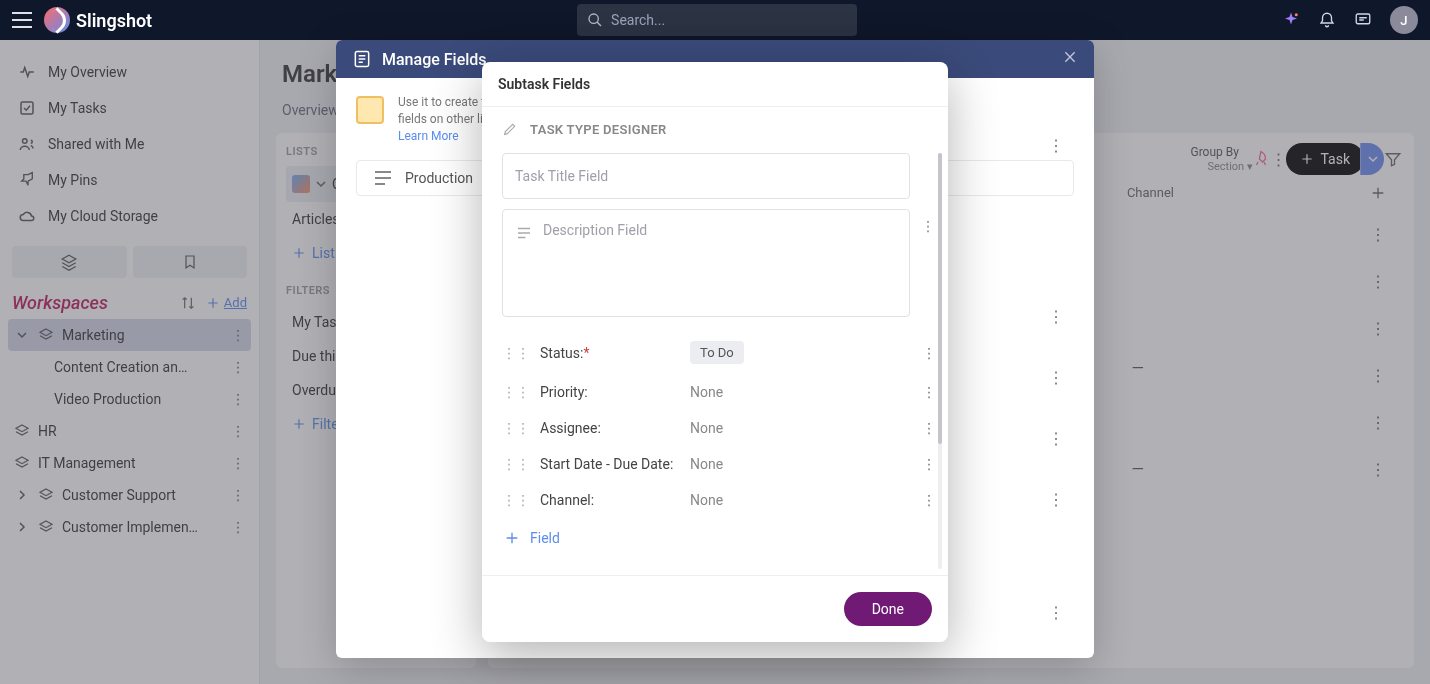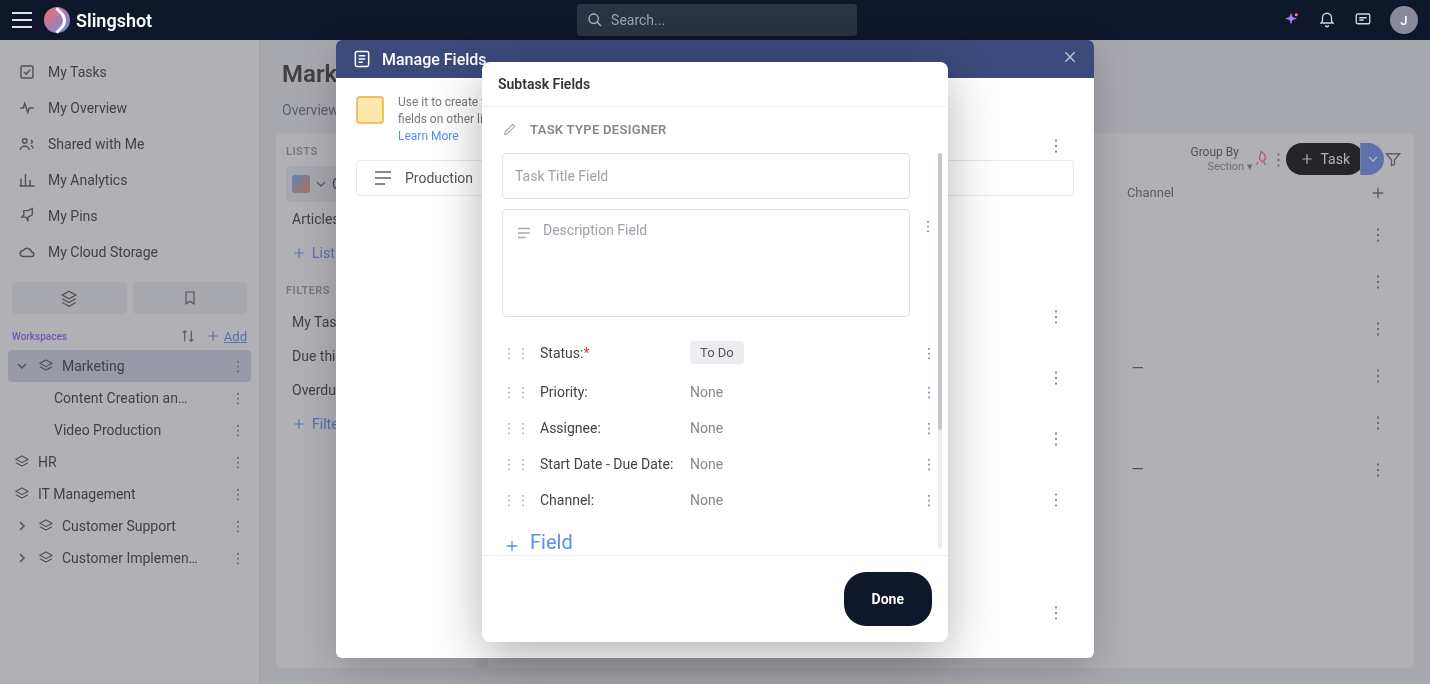--- a/index.html
+++ b/index.html
@@ -22,21 +22,21 @@
 .main { display: flex; height: calc(100% - 40px); position: relative; }
 
 
 .sidebar { width: 260px; background: white; border-right: 1px solid #e5e5eb; padding: 14px 8px; overflow-y: auto; }
 .nav-item { display: flex; align-items: center; gap: 12px; padding: 9px 10px; font-size: 14px; color: #333; border-radius: 4px; cursor: pointer; }
 .nav-item svg { color: #555; width: 18px; height: 18px; flex-shrink: 0; }
 .sidebar-divider { margin: 12px 0 8px; }
 .sidebar-tabs { display: flex; gap: 6px; padding: 0 4px 8px; }
 .sidebar-tab { flex: 1; height: 32px; background: #f0f0f5; border-radius: 4px; display: flex; align-items: center; justify-content: center; color: #555; cursor: pointer; }
 .ws-header { display: flex; align-items: center; justify-content: space-between; padding: 6px 4px; }
-.ws-header-title { font-size: 10px; font-weight: 500; color: #8b5cf6; }
+.ws-header-title { font-size: 18px; font-weight: 500; color: #be185d; font-style: italic; }
 .ws-header-actions { display: flex; align-items: center; gap: 10px; font-size: 13px; }
 .ws-header-actions .add { color: #5b8def; cursor: pointer; display: flex; align-items: center; gap: 4px; text-decoration: underline; }
 .ws-item { display: flex; align-items: center; gap: 8px; padding: 8px 6px; font-size: 14px; color: #333; border-radius: 4px; cursor: pointer; }
 .ws-item.active { background: #d4d8e8; }
 .ws-item svg { color: #555; width: 16px; }
 .ws-item .more { margin-left: auto; color: #666; }
 .ws-child { padding-left: 46px; display: flex; align-items: center; font-size: 14px; color: #333; padding-top: 8px; padding-bottom: 8px; padding-right: 6px; }
 .ws-child .more { margin-left: auto; color: #666; }
 .ws-child-text { white-space: nowrap; overflow: hidden; text-overflow: ellipsis; max-width: 150px; }
 
@@ -91,23 +91,23 @@
 .mf-title-field { border: 1px solid #e0e0e6; border-radius: 4px; padding: 14px 12px; font-size: 14px; color: #a0a0aa; margin-bottom: 10px; }
 .mf-desc-field { border: 1px solid #e0e0e6; border-radius: 4px; padding: 12px; height: 108px; display: flex; align-items: flex-start; gap: 10px; font-size: 14px; color: #a0a0aa; margin-bottom: 14px; position: relative; }
 .mf-desc-field .dots { position: absolute; right: -26px; top: 8px; color: #777; }
 .mf-row { display: flex; align-items: center; padding: 10px 0; font-size: 14px; color: #444; position: relative; }
 .mf-drag { color: #aaa; margin-right: 10px; cursor: grab; }
 .mf-label { width: 150px; color: #444; }
 .mf-req { color: #d04040; }
 .mf-value { color: #888; font-size: 14px; }
 .mf-chip { background: #ecedf1; padding: 4px 10px; border-radius: 4px; font-size: 13px; color: #555; }
 .mf-row .dots { position: absolute; right: -26px; color: #777; }
-.mf-add-field { display: flex; align-items: flex-end; gap: 10px; padding: 12px 2px; color: #5b8def; font-size: 20px; cursor: pointer; }
+.mf-add-field { display: flex; align-items: center; gap: 10px; padding: 12px 2px; color: #5b8def; font-size: 14px; cursor: pointer; }
 .mf-footer { padding: 16px; border-top: 1px solid #eee; display: flex; justify-content: flex-end; }
-.done-btn { background: #0f172a; color: white; border: none; border-radius: 22px; height: 54px; padding: 0 28px; font-size: 14px; font-weight: 700; cursor: pointer; }
+.done-btn { background: #701a75; color: white; border: none; border-radius: 22px; height: 34px; padding: 0 28px; font-size: 14px; font-weight: 400; cursor: pointer; }
 
 .truncate { white-space: nowrap; overflow: hidden; text-overflow: ellipsis; }
 </style>
 </head>
 <body>
 
 <div class="topbar">
   <div class="hamburger">
     <svg width="20" height="16" viewBox="0 0 20 16">
         <path d="M0 1h20M0 8h20M0 15h20" stroke="currentColor" stroke-width="2"></path>
@@ -140,43 +140,37 @@
         <span>J</span>
       </div>
   </div>
 </div>
 
 <div class="main">
 
   <div class="sidebar">
     <div class="nav-item">
       <svg viewBox="0 0 24 24">
+          <path d="M3 12h4l2-6 4 12 2-6h6" stroke="currentColor" stroke-width="2" fill="none"></path>
+        </svg>
+      <span>My Overview</span>
+    </div>
+    <div class="nav-item">
+      <svg viewBox="0 0 24 24">
           <rect x="4" y="4" width="16" height="16" rx="2" stroke="currentColor" stroke-width="2" fill="none"></rect>
           <path d="M8 12l3 3 5-6" stroke="currentColor" stroke-width="2" fill="none"></path>
         </svg>
       <span>My Tasks</span>
-    </div>
-    <div class="nav-item">
-      <svg viewBox="0 0 24 24">
-          <path d="M3 12h4l2-6 4 12 2-6h6" stroke="currentColor" stroke-width="2" fill="none"></path>
-        </svg>
-      <span>My Overview</span>
     </div>
     <div class="nav-item">
       <svg viewBox="0 0 24 24">
           <circle cx="9" cy="8" r="3" stroke="currentColor" stroke-width="2" fill="none"></circle>
           <path d="M3 20c0-3 3-5 6-5s6 2 6 5M17 7a2 2 0 110 4M20 18c0-2-1.5-3.5-3-4" stroke="currentColor" stroke-width="2" fill="none"></path>
         </svg>
       <span>Shared with Me</span>
-    </div>
-    <div class="nav-item">
-      <svg viewBox="0 0 24 24">
-          <path d="M4 20V10M10 20V4M16 20v-8M22 20H2" stroke="currentColor" stroke-width="2" fill="none"></path>
-        </svg>
-      <span>My Analytics</span>
     </div>
     <div class="nav-item">
       <svg viewBox="0 0 24 24">
           <path d="M12 2l4 4-2 6 4 4-6-2-4 4v-4l-4-4 4-4 2-6z" stroke="currentColor" stroke-width="1.8" fill="none" transform="rotate(45 12 12)"></path>
         </svg>
       <span>My Pins</span>
     </div>
     <div class="nav-item">
       <svg viewBox="0 0 24 24">
           <path d="M7 18a4 4 0 010-8 6 6 0 0111 2 3 3 0 010 6H7z" stroke="currentColor" stroke-width="2" fill="none"></path>

